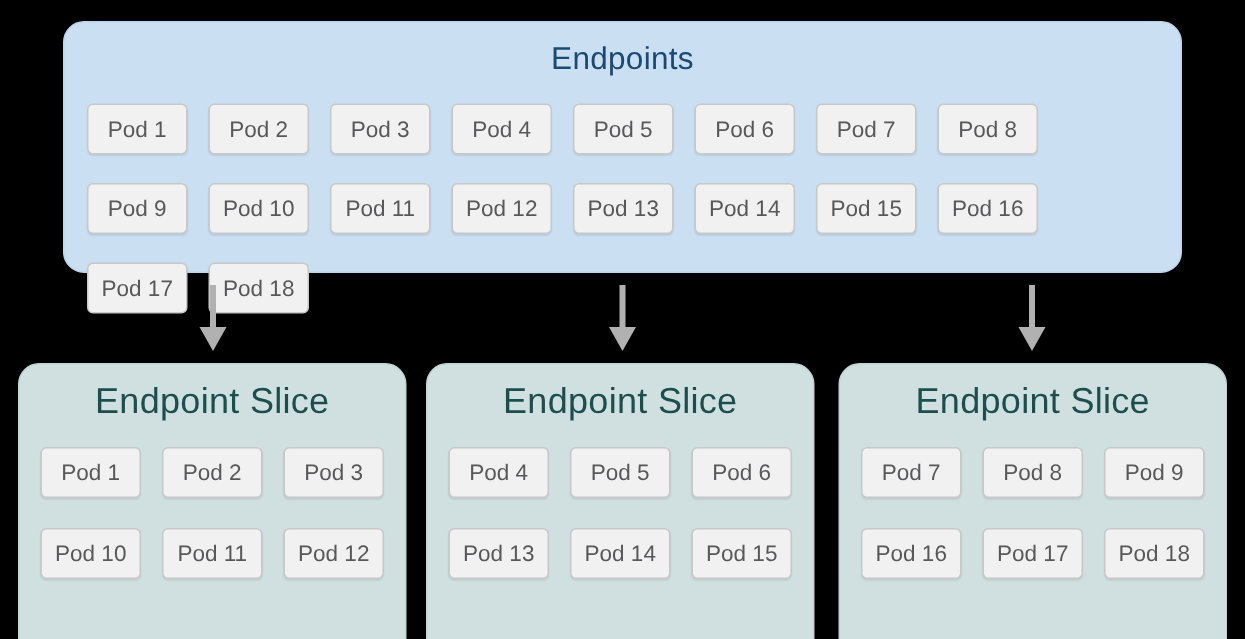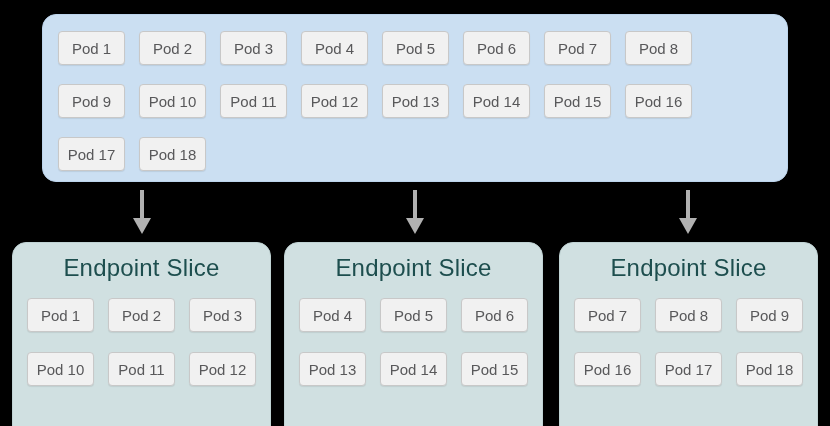--- a/index.html
+++ b/index.html
@@ -88,20 +88,21 @@
     margin-top: 15px;
     row-gap: 20px;
   }
 </style>
 </head>
 <body>
 
 <div class="canvas">
 
   <div class="big-box endpoints-box">
+    <div class="endpoints-title">Endpoints</div>
     <div class="pods">
       <div class="pod">Pod 1</div>
       <div class="pod">Pod 2</div>
       <div class="pod">Pod 3</div>
       <div class="pod">Pod 4</div>
       <div class="pod">Pod 5</div>
       <div class="pod">Pod 6</div>
       <div class="pod">Pod 7</div>
       <div class="pod">Pod 8</div>
       <div class="pod">Pod 9</div>

